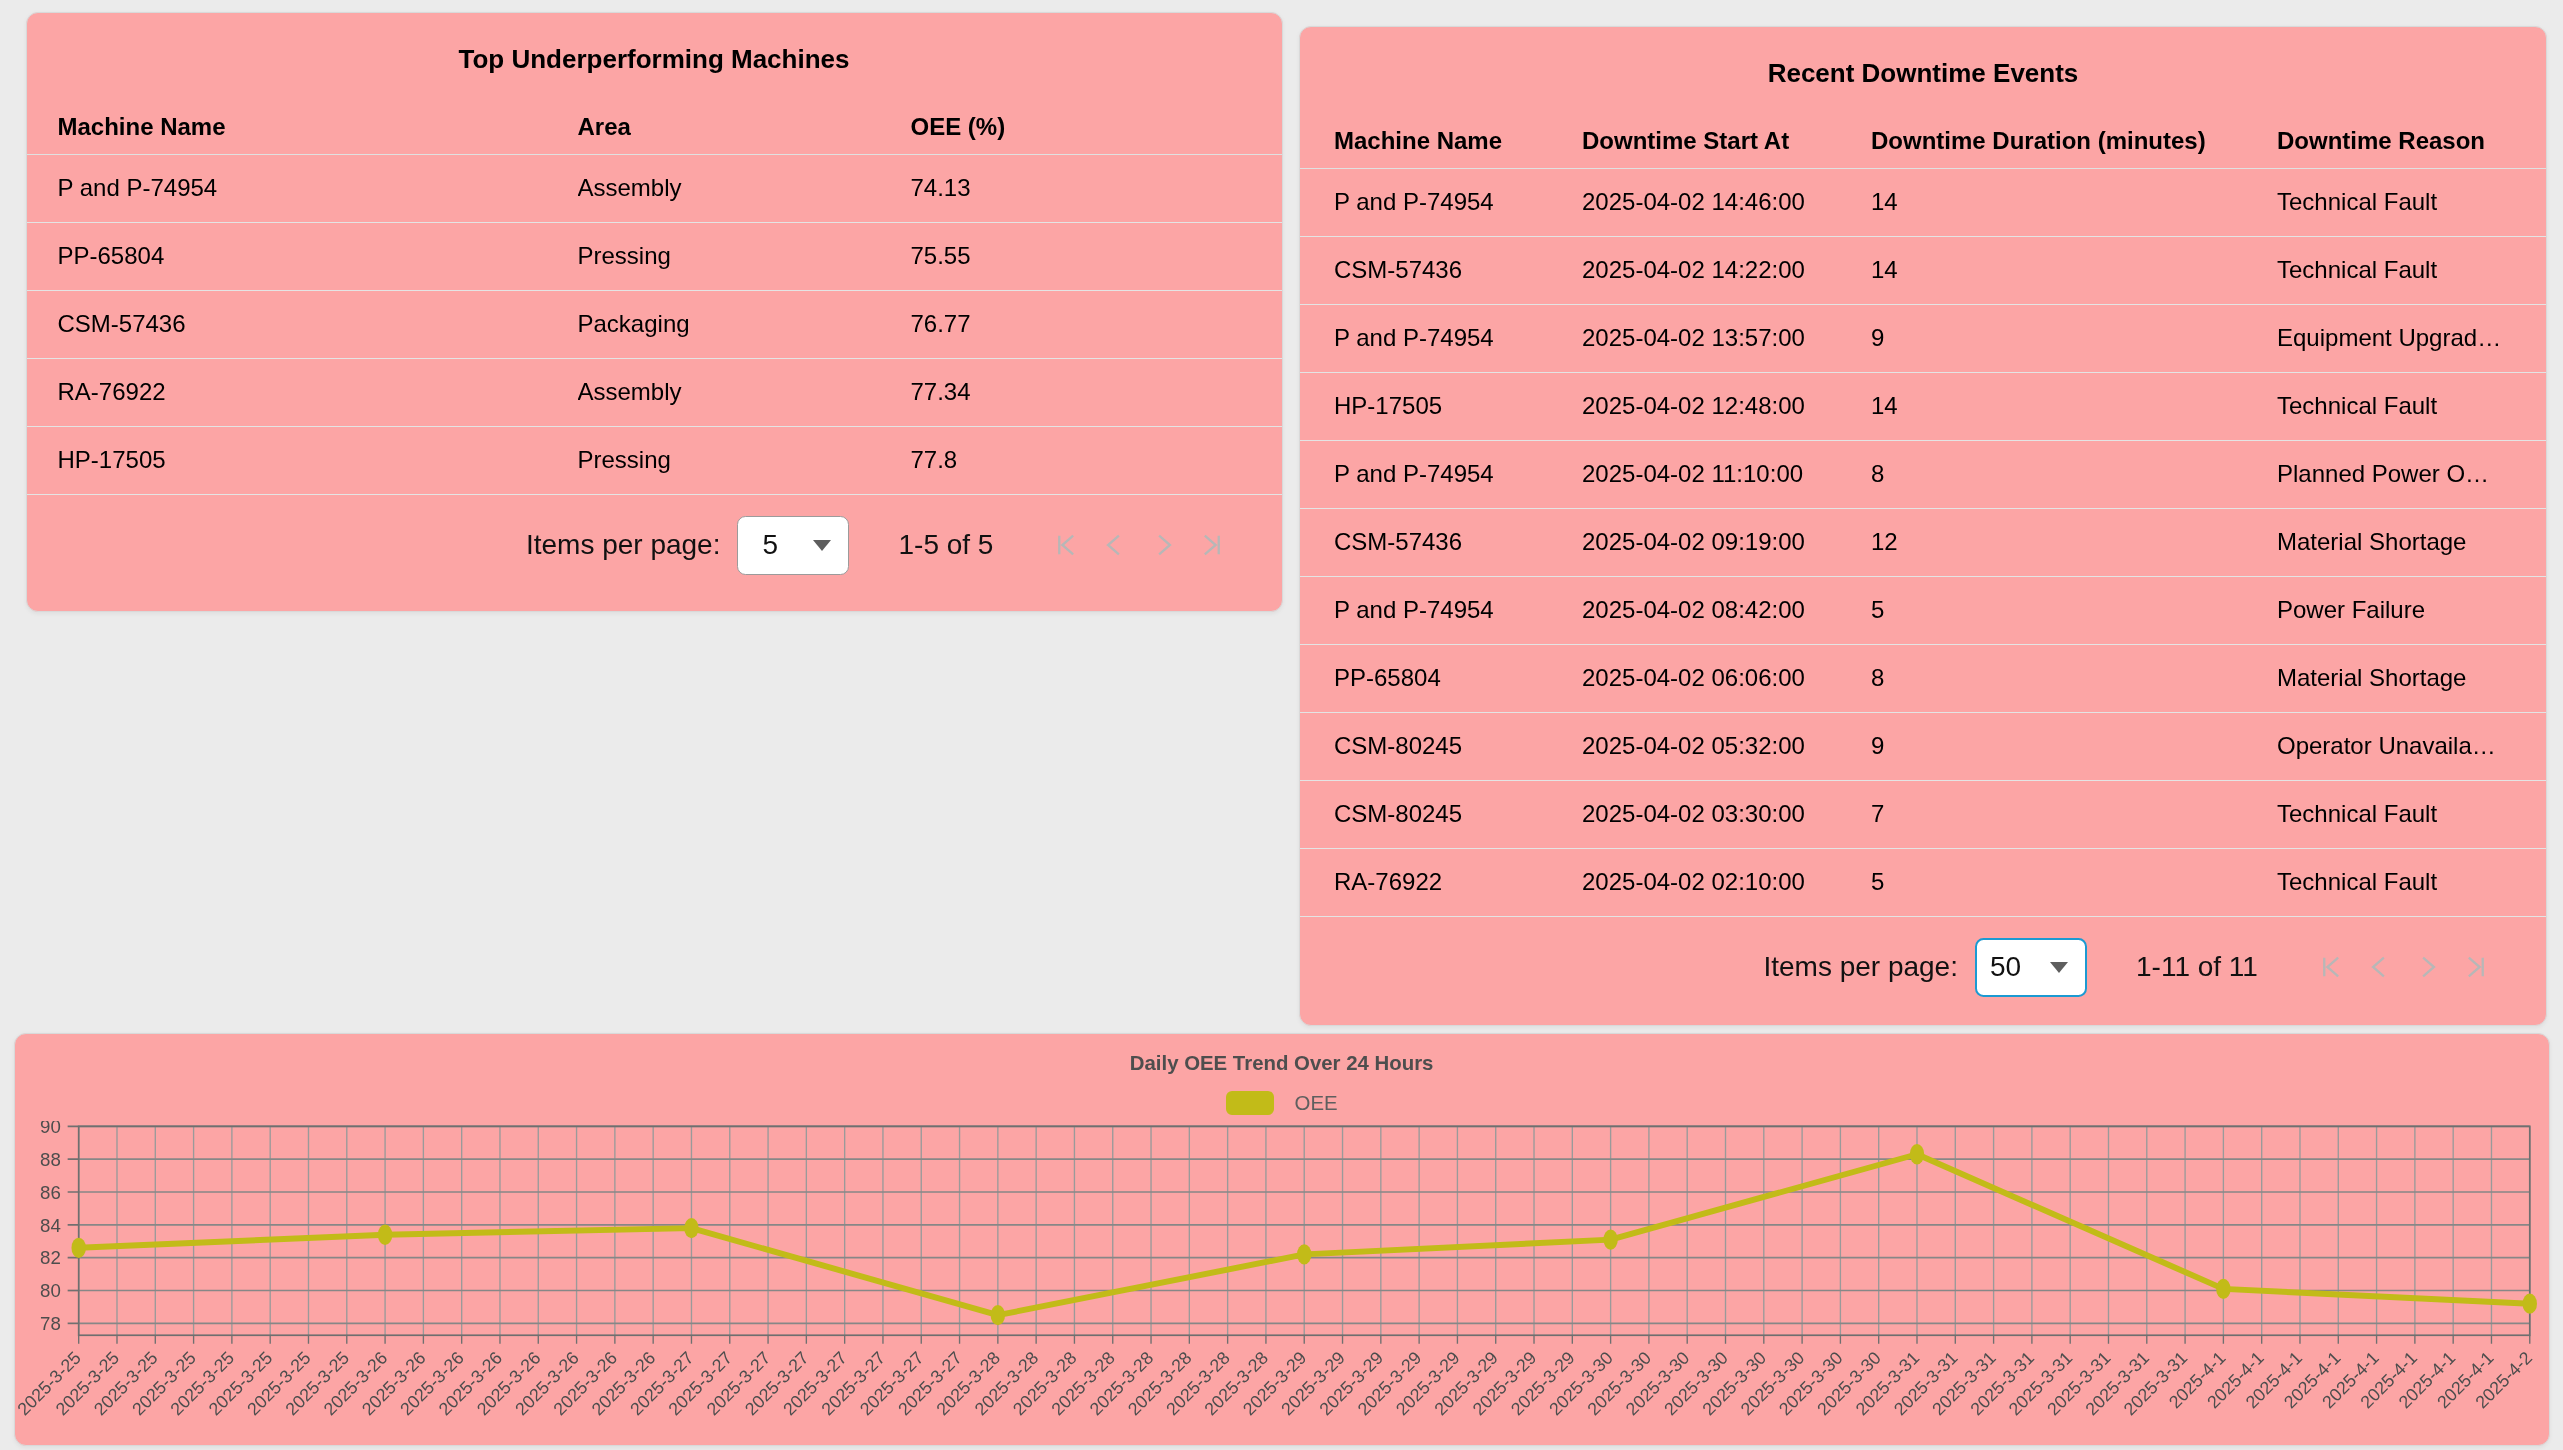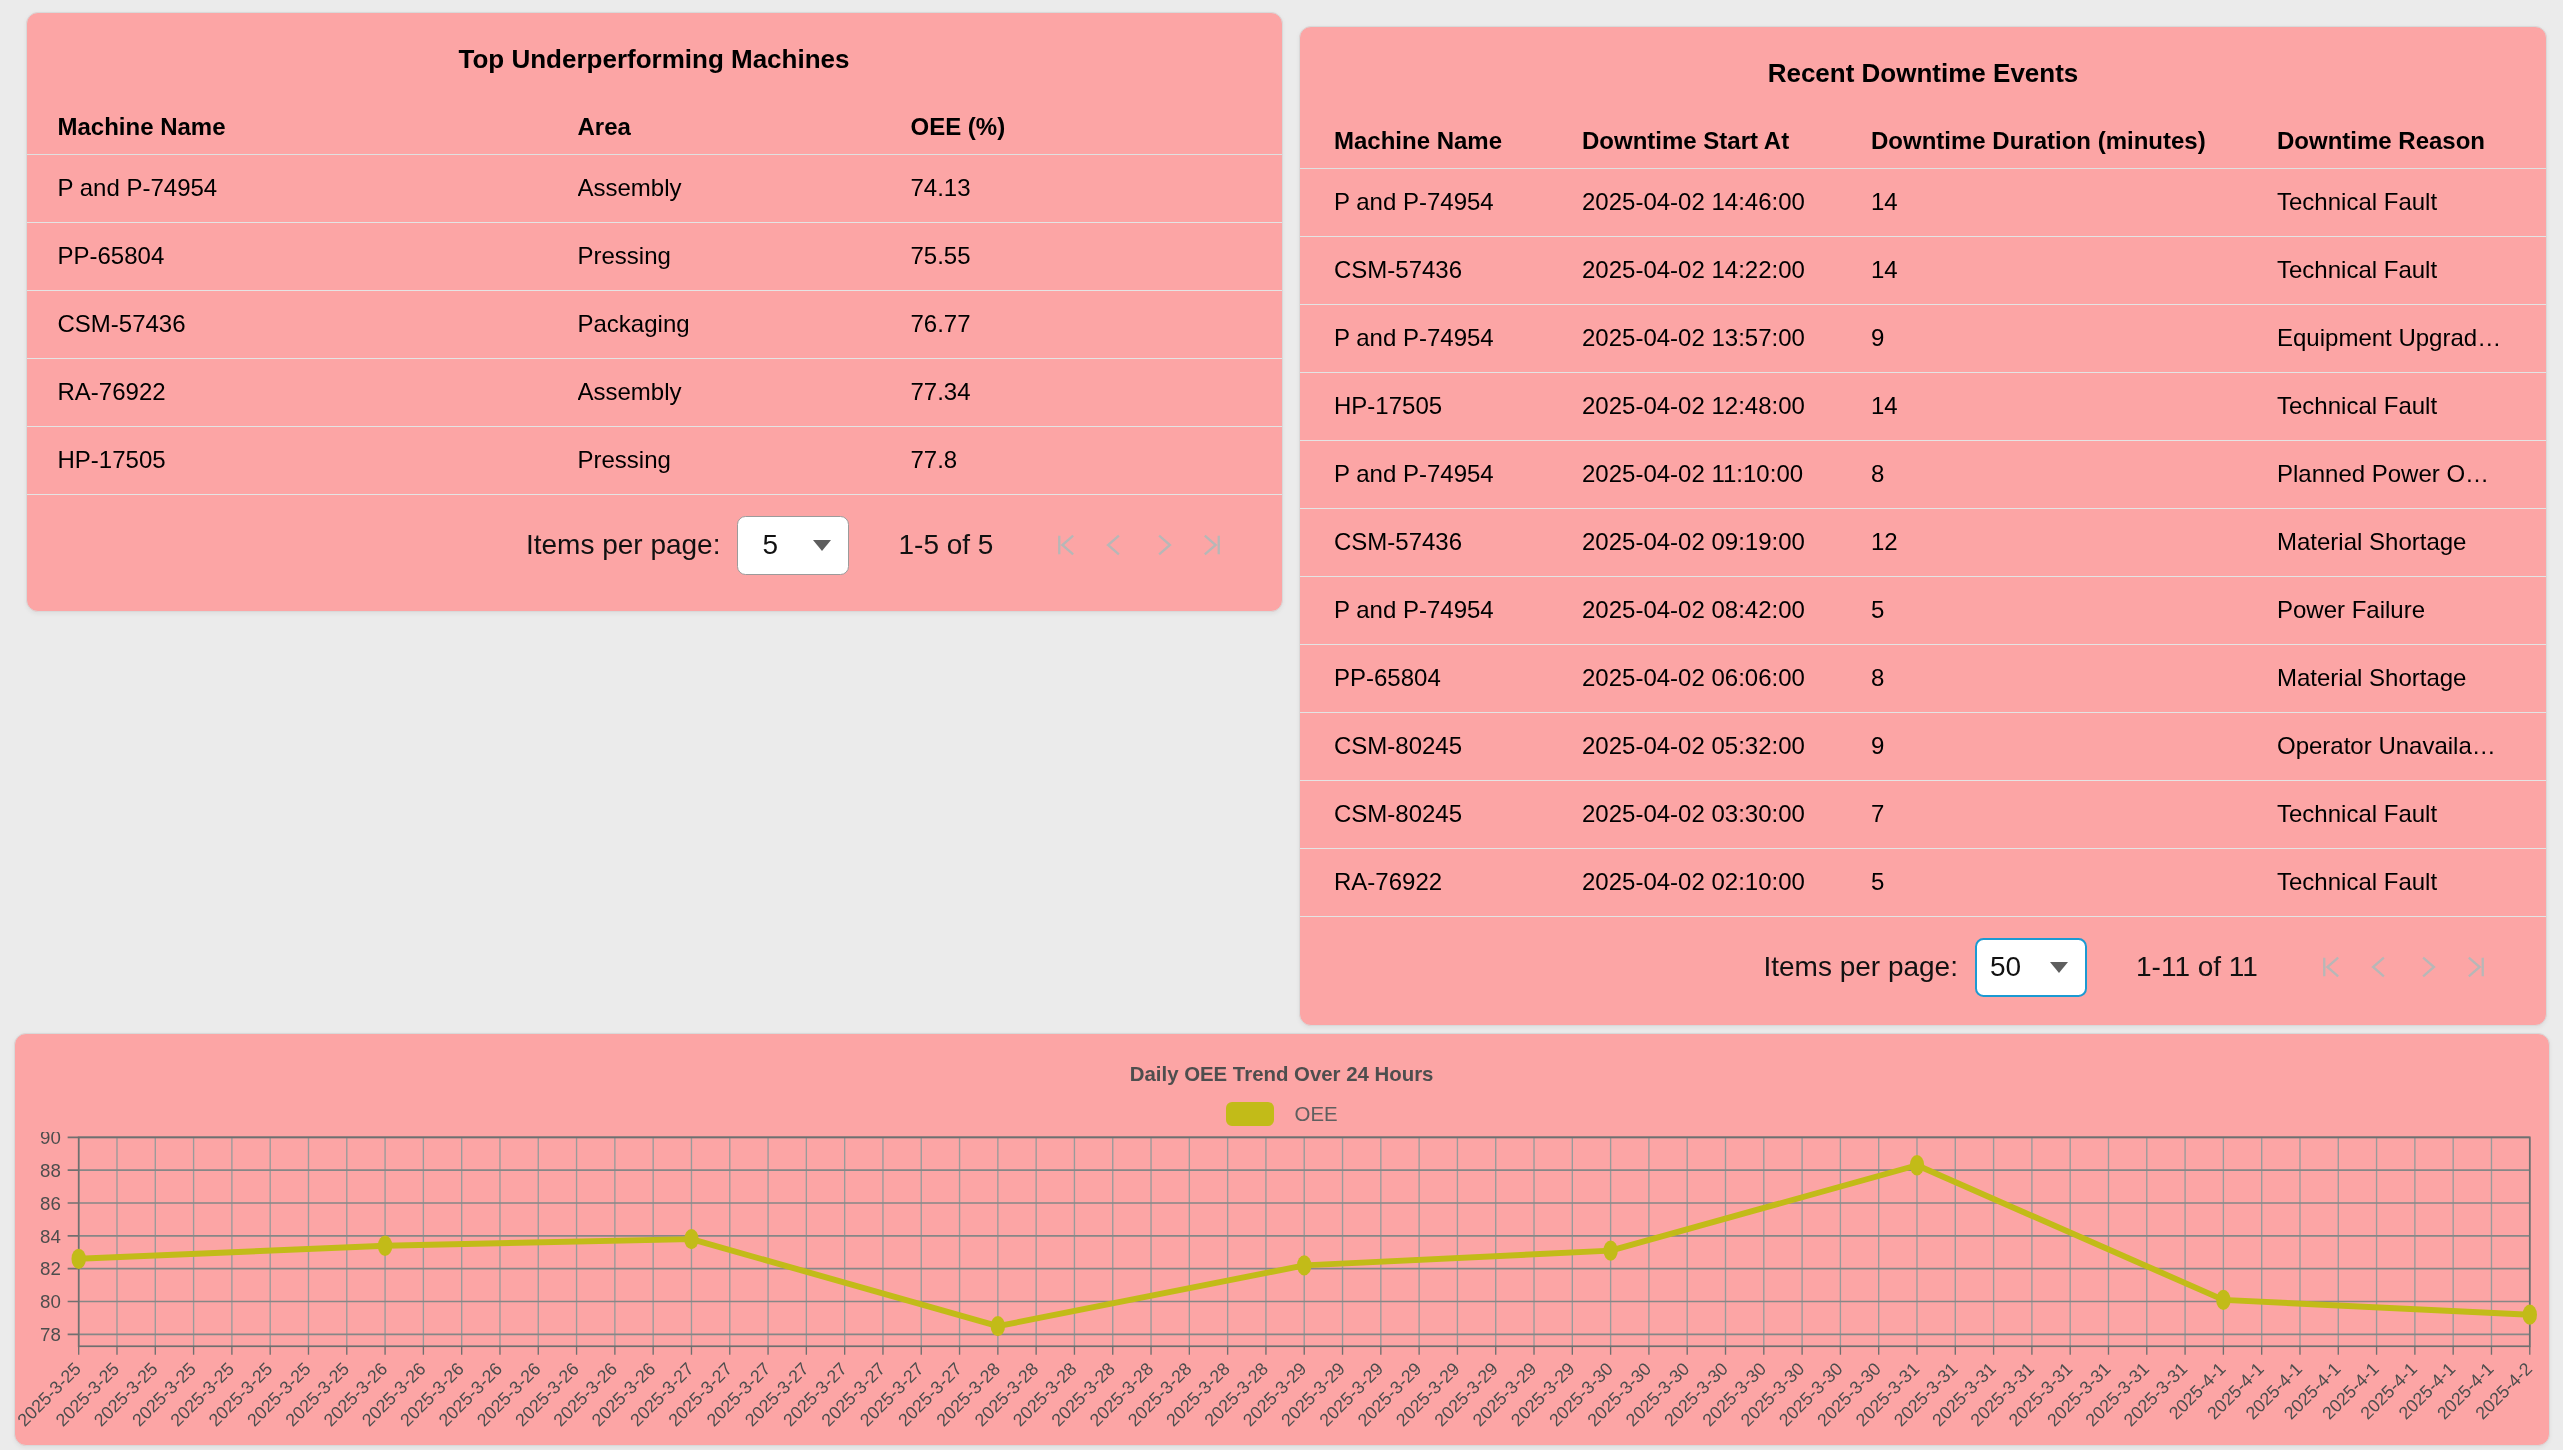--- a/index.html
+++ b/index.html
@@ -29,21 +29,21 @@
     display:flex;align-items:center;justify-content:space-between;
     padding:0 17px 0 24px;box-sizing:border-box;cursor:pointer}
   .pg-select.focused{border-width:2.5px}
   .caret{width:0;height:0;border-left:9.3px solid transparent;border-right:9.3px solid transparent;
     border-top:11px solid #5e5e5e}
   .pg-range{margin-left:49px;margin-right:51px}
   .pg-nav{display:flex;align-items:center;gap:1.7px}
   .pg-btn{width:46px;height:46px;display:flex;align-items:center;justify-content:center;
     background:none;border:none;padding:0}
   .pg-btn svg{stroke:#b7b7b7;stroke-width:3;fill:none}
-  .chart-title{margin-top:29px;text-align:center;font-size:20.4px;font-weight:bold;color:#4e4e4e}
+  .chart-title{margin-top:18px;text-align:center;font-size:20.4px;font-weight:bold;color:#4e4e4e}
   .legend{margin-top:15.3px;display:flex;justify-content:center;align-items:center;gap:13.6px;height:25.5px}
   .legend-swatch{width:48px;height:24px;border-radius:6px}
   .legend-label{font-size:20.4px;color:#5f5f5f}
   #plot{display:block;margin-top:5.1px;font-family:"Liberation Sans",sans-serif}
 </style>
 </head>
 <body>
 
 <section class="card" id="leftCard">
   <div class="card-title">Top Underperforming Machines</div>

